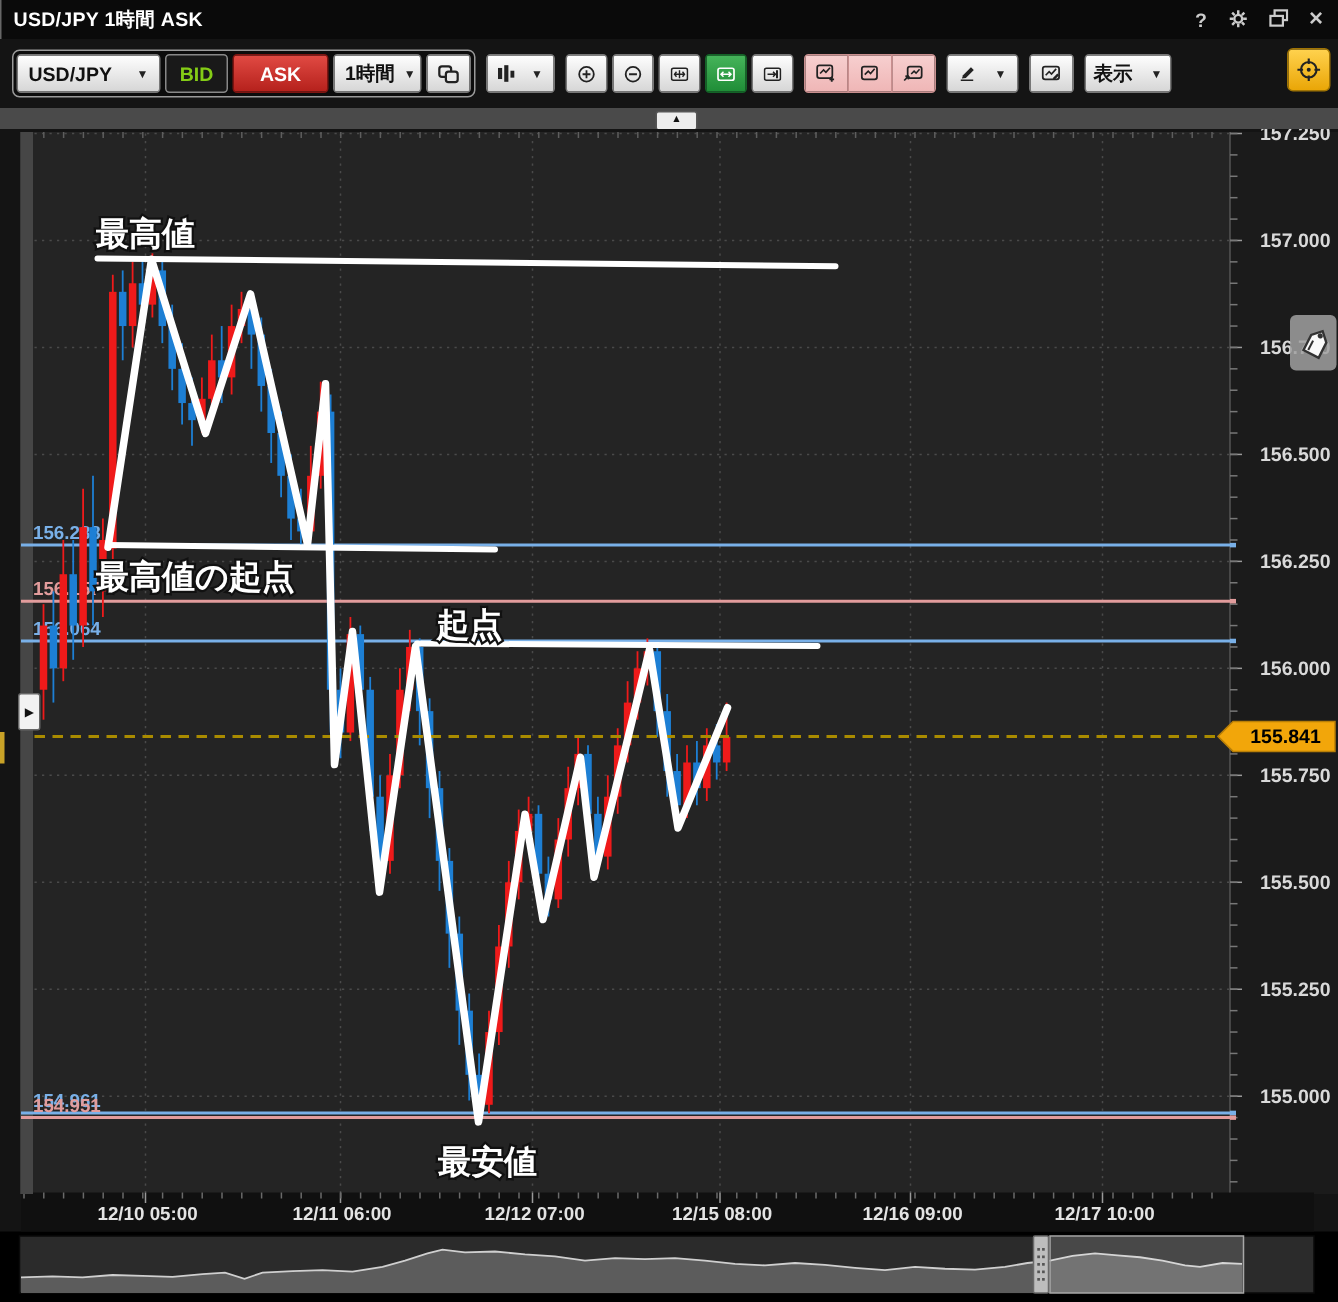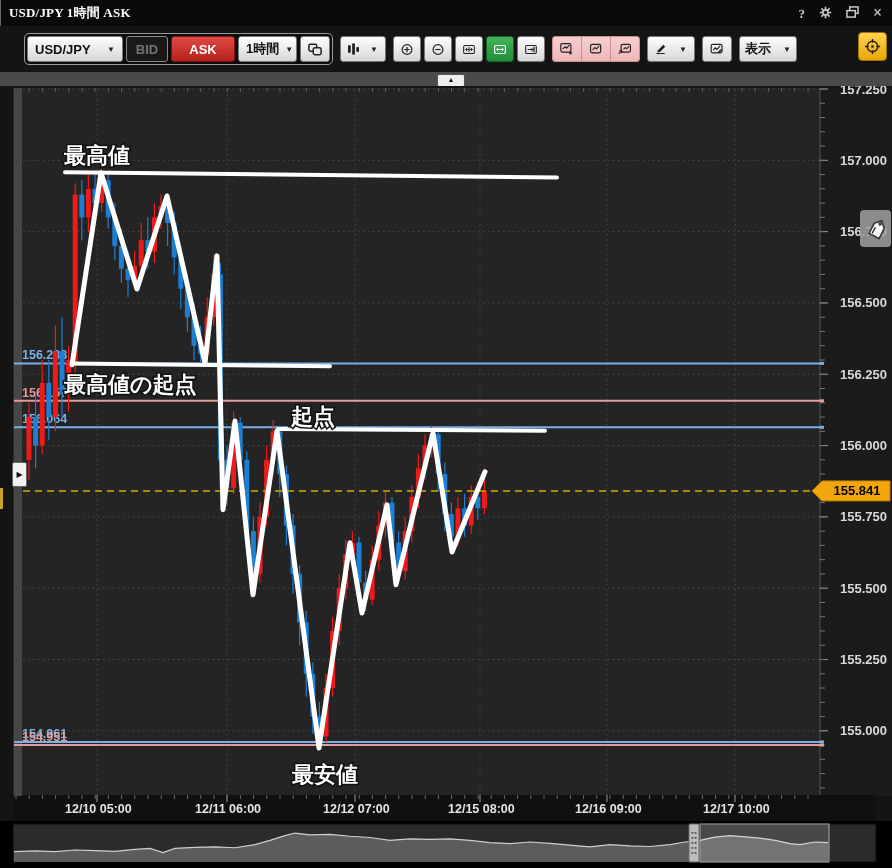--- a/index.html
+++ b/index.html
@@ -1,33 +1,33 @@
 <!DOCTYPE html>
 <html><head>
 <meta charset="utf-8">
 <style>
   html,body{margin:0;padding:0;background:#000;}
   #app{position:relative;width:892px;height:868px;background:#000;overflow:hidden;
        font-family:"Liberation Sans",sans-serif;}
   
   .titlebar{position:absolute;top:0;left:0;width:892px;height:26px;background:#0a0a0a;
-    border-left:1px solid #666;display:flex;align-items:center;box-sizing:border-box;font-family:Liberation Serif, serif;}
+    border-left:1px solid #666;display:flex;align-items:center;box-sizing:border-box;}
   .title{color:#fff;font-size:13px;font-weight:bold;padding-left:8px;letter-spacing:.2px;}
   .win-icons{margin-left:auto;display:flex;align-items:center;gap:14px;padding-right:10px;}
   .win-ic{color:#ccc;font-size:13px;font-weight:bold;cursor:default;line-height:1;}
   
   .toolbar{position:absolute;top:26px;left:0;width:892px;height:46px;background:#141414;
-    display:flex;align-items:center;padding-left:24px;box-sizing:border-box;gap:7px;}
+    display:flex;align-items:center;padding-left:8px;box-sizing:border-box;gap:7px;}
   .tgroup{border:1px solid #9a9a9a;border-radius:5px;background:#0c0c0c;display:flex;
     align-items:center;gap:3px;padding:2px;}
   .tbtn{background:linear-gradient(#fefefe,#d6d6d6);border:1px solid #777;border-radius:3px;
     height:26px;display:flex;align-items:center;justify-content:center;color:#111;
     font-weight:bold;font-size:13px;padding:0 7px;box-sizing:border-box;white-space:nowrap;}
   .tbtn .arr{font-size:8px;margin-left:6px;color:#222;}
-  .btn-bid{background:#191919;color:#737373;border:1px solid #888;}
+  .btn-bid{background:#191919;color:#84cc16;border:1px solid #888;}
   .btn-ask{background:linear-gradient(#e14a43,#b5211c);color:#fff;border:1px solid #7e1511;}
   .btn-green{background:linear-gradient(#46b45a,#1f8d37);border:1px solid #136327;}
   .btn-pink{background:linear-gradient(#f7cfcf,#efb6b6);border:1px solid #c98f8f;}
   .pinkset{display:flex;}
   .pinkset .btn-pink{border-radius:0;margin-left:-1px;}
   .pinkset .btn-pink:first-child{border-radius:3px 0 0 3px;margin-left:0;}
   .pinkset .btn-pink:last-child{border-radius:0 3px 3px 0;}
   .btn-target{position:absolute;right:5px;top:6px;width:27px;height:27px;
     background:linear-gradient(#ffd24e,#eaa607);border:1px solid #a07404;border-radius:4px;
     display:flex;align-items:center;justify-content:center;}

